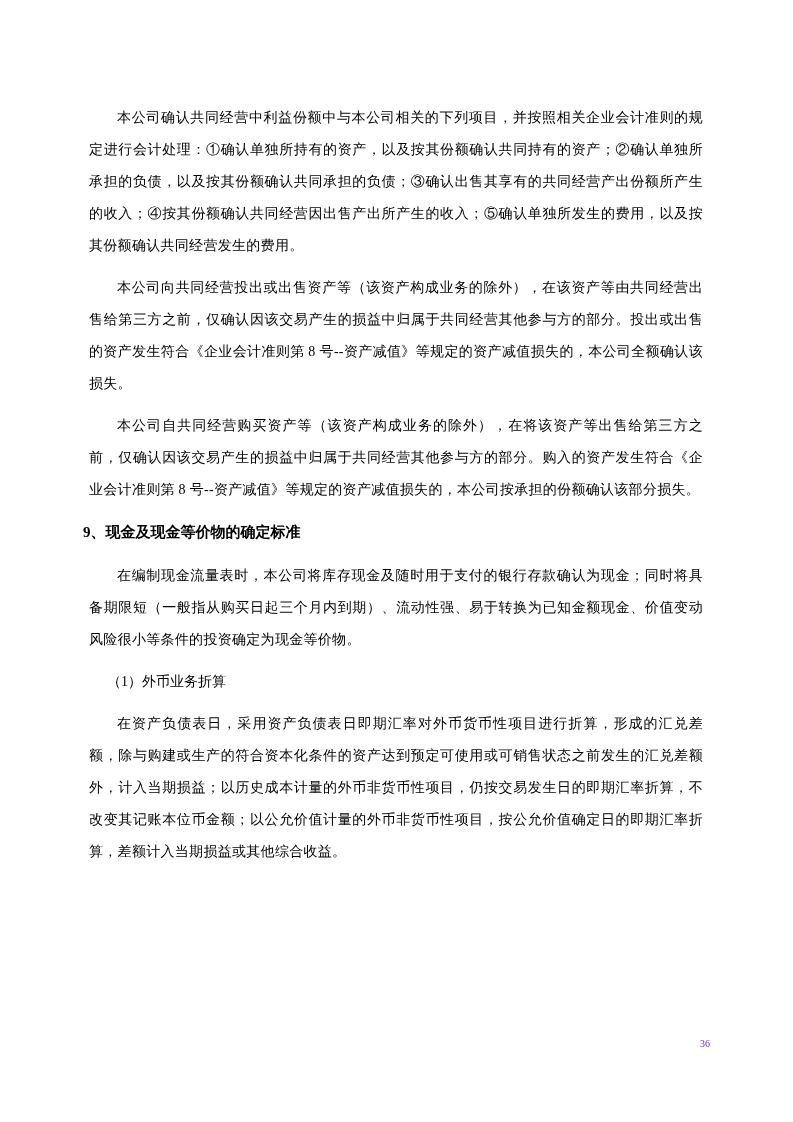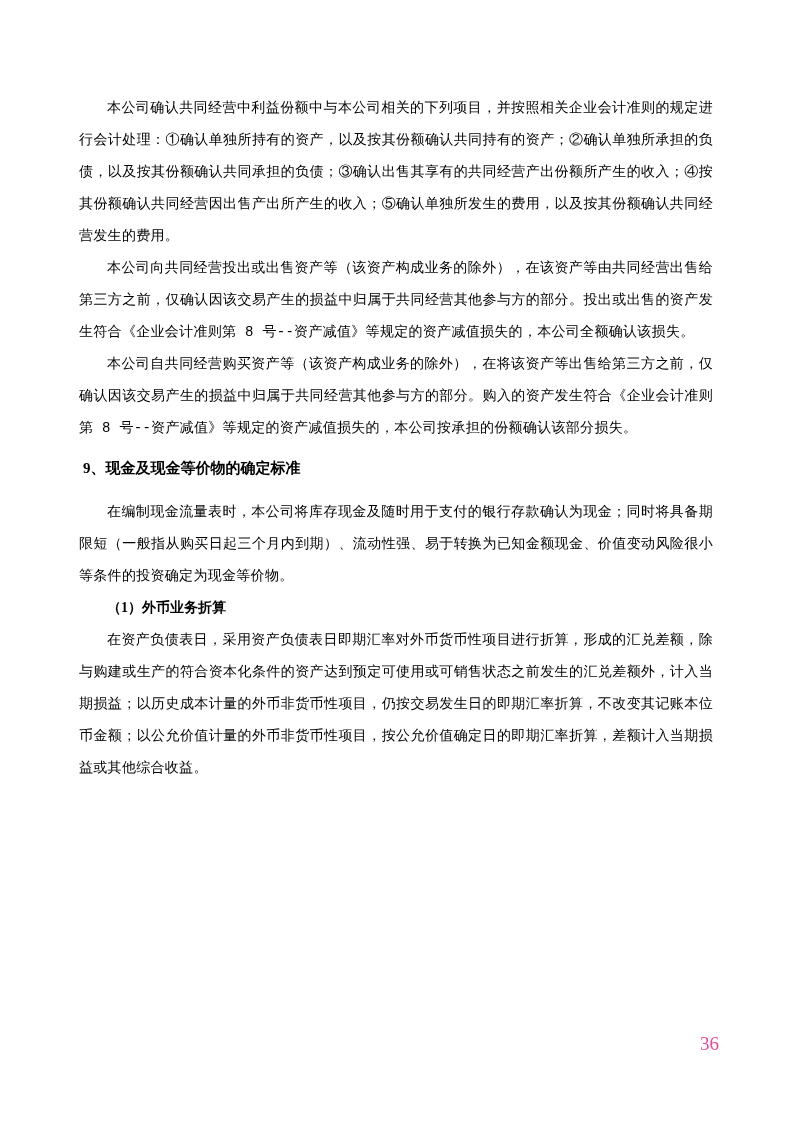--- a/index.html
+++ b/index.html
@@ -17,49 +17,48 @@
     font-family: "Liberation Serif", "DejaVu Serif", serif;
     color: #000000;
   }
   .content {
     position: absolute;
     left: 79px;
     top: 92px;
     width: 634px;
   }
   .para {
-    margin: 0;
+    margin: 10px;
     font-size: 14px;
     line-height: 32px;
     text-align: justify;
     text-indent: 2em;
     letter-spacing: 0.3px;
-    font-family: Liberation Mono, monospace;
   }
   .heading {
     margin: 8px 0 12px 4px;
     font-size: 15px;
     font-weight: bold;
     line-height: 32px;
     text-indent: 0;
   }
   .subheading {
     margin: 0;
     font-size: 14px;
-    font-weight: bold;
+    font-weight: normal;
     line-height: 32px;
     text-indent: 2em;
   }
   .page-number {
     position: absolute;
     left: 700px;
     top: 1036px;
-    font-size: 19px;
+    font-size: 10px;
     line-height: 16px;
-    color: #ec4899;
+    color: #6d28d9;
   }
 </style>
 </head>
 <body>
 
 <div class="page">
   <div class="content">
     <p class="para">本公司确认共同经营中利益份额中与本公司相关的下列项目，并按照相关企业会计准则的规定进行会计处理：①确认单独所持有的资产，以及按其份额确认共同持有的资产；②确认单独所承担的负债，以及按其份额确认共同承担的负债；③确认出售其享有的共同经营产出份额所产生的收入；④按其份额确认共同经营因出售产出所产生的收入；⑤确认单独所发生的费用，以及按其份额确认共同经营发生的费用。</p>
     <p class="para">本公司向共同经营投出或出售资产等（该资产构成业务的除外），在该资产等由共同经营出售给第三方之前，仅确认因该交易产生的损益中归属于共同经营其他参与方的部分。投出或出售的资产发生符合《企业会计准则第 8 号--资产减值》等规定的资产减值损失的，本公司全额确认该损失。</p>
     <p class="para">本公司自共同经营购买资产等（该资产构成业务的除外），在将该资产等出售给第三方之前，仅确认因该交易产生的损益中归属于共同经营其他参与方的部分。购入的资产发生符合《企业会计准则第 8 号--资产减值》等规定的资产减值损失的，本公司按承担的份额确认该部分损失。</p>

